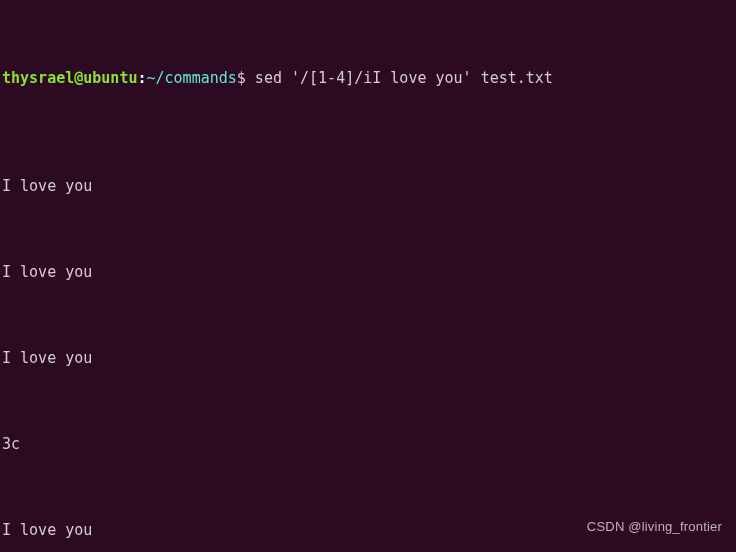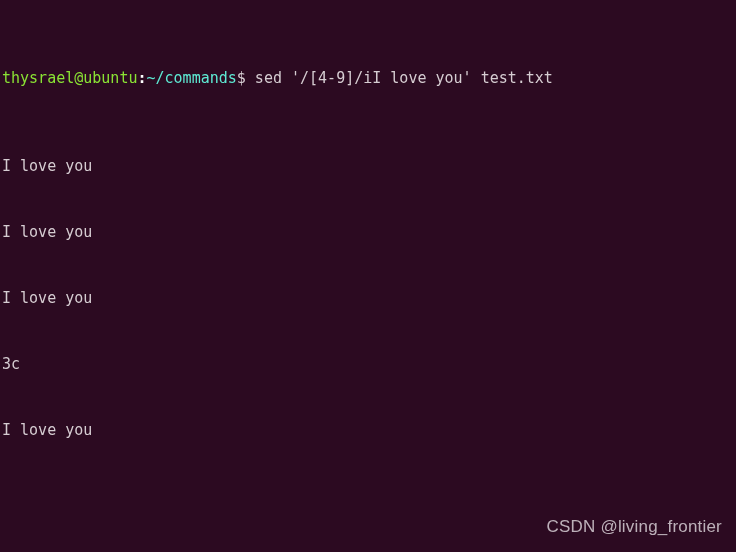--- a/index.html
+++ b/index.html
@@ -25,58 +25,59 @@
     top: 1px;
     right: 0;
     white-space: pre;
   }
   .line {
     height: 22px;
     white-space: pre;
   }
   .seg-user {
     color: #8ae234;
-    font-weight: normal;
+    font-weight: bold;
   }
   .seg-colon {
     color: #ffffff;
     font-weight: bold;
   }
   .seg-path {
     color: #5eead4;
     font-weight: normal;
   }
   .seg-dollar {
     color: #d6cdd2;
     font-weight: normal;
   }
   .seg-cmd {
     color: #d6cdd2;
   }
   .out {
     color: #d6cdd2;
+    margin-top: 20px;
   }
   #watermark {
     position: absolute;
     right: 14px;
     bottom: 14px;
     font-family: "Liberation Sans", "DejaVu Sans", sans-serif;
-    font-size: 17px;
+    font-size: 13px;
     color: #c9bfc6;
     letter-spacing: 0.2px;
     opacity: 0.92;
   }
 </style>
 </head>
 <body>
 
 <div id="terminal">
   <div id="screen">
 
-    <div class="line"><span class="seg-user">thysrael@ubuntu</span><span class="seg-colon">:</span><span class="seg-path">~/commands</span><span class="seg-dollar">$</span><span class="seg-cmd"> sed '/[4-9]/iI love you' test.txt</span></div>
+    <div class="line"><span class="seg-user">thysrael@ubuntu</span><span class="seg-colon">:</span><span class="seg-path">~/commands</span><span class="seg-dollar">$</span><span class="seg-cmd"> sed '/[1-4]/iI love you' test.txt</span></div>
 
     <div class="line out">I love you</div>
     <div class="line out">I love you</div>
     <div class="line out">I love you</div>
     <div class="line out">3c</div>
     <div class="line out">I love you</div>
     
     
     
     

